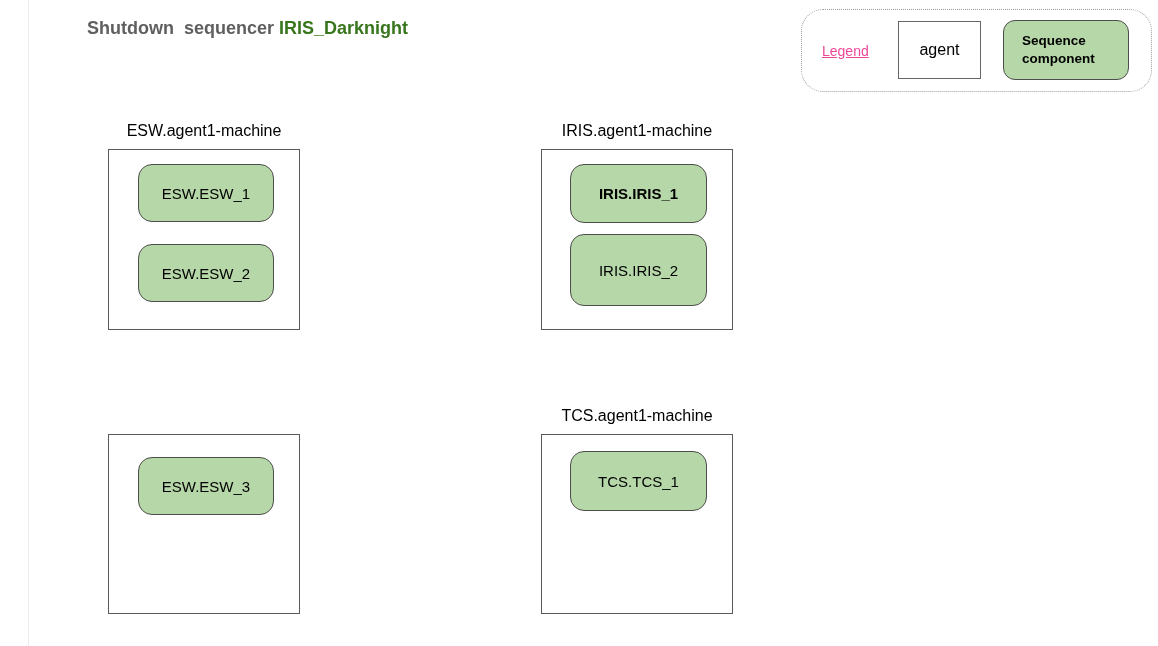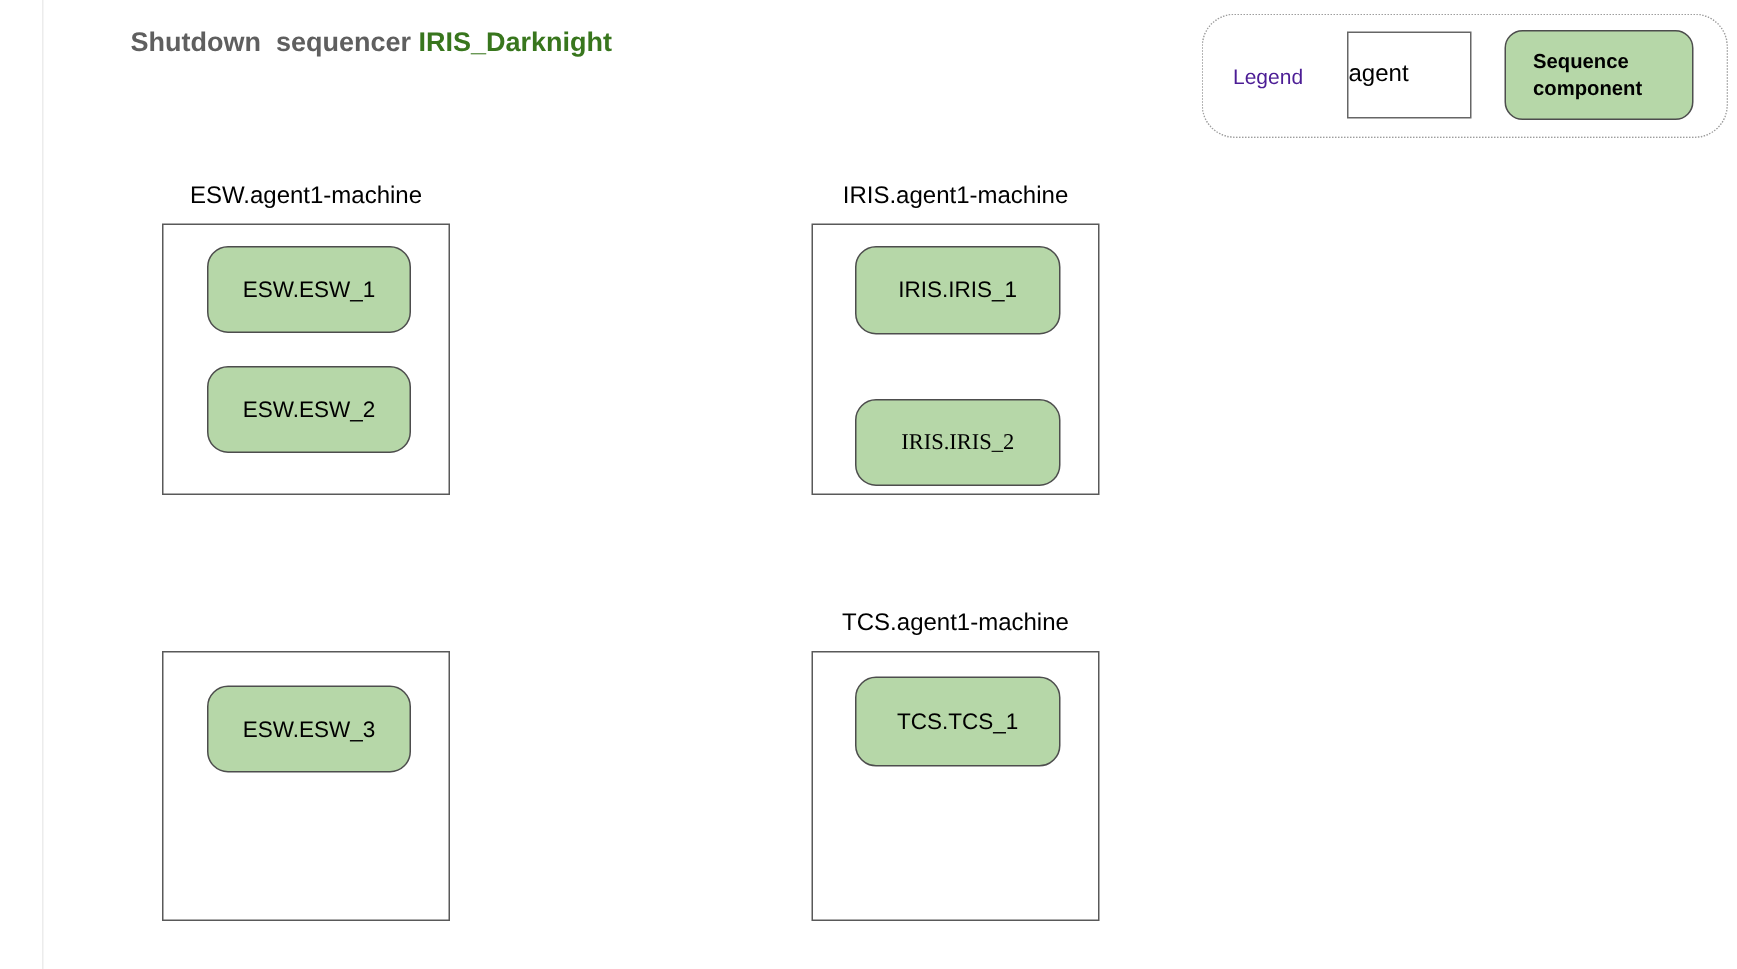--- a/index.html
+++ b/index.html
@@ -48,29 +48,30 @@
     width: 351px; height: 83px;
     border: 1.5px dotted var(--legend_border);
     border-radius: 22px;
     background: #ffffff;
   }
   .legend-label {
     position: absolute;
     left: 20px; top: 50%;
     transform: translateY(-50%);
     font-size: 14px;
-    color: #4c1d95;
+    color: #ec4899;
+    text-decoration: underline;
   }
   .legend-agent-swatch {
     position: absolute;
     left: 96px; top: 11px;
     width: 83px; height: 58px;
     background: #ffffff;
     border: 1px solid #666666;
-    display: flex; align-items: center; justify-content: flex-start;
+    display: flex; align-items: center; justify-content: center;
     font-size: 16px;
     color: #000000;
   }
   .legend-component-swatch {
     position: absolute;
     left: 201px; top: 10px;
     width: 126px; height: 60px;
     background: var(--component_fill);
     border: 1px solid var(--component_border);
     border-radius: 12px;
@@ -142,22 +143,22 @@
     <div class="machine-label">ESW.agent1-machine</div>
     <div class="machine-box box-tall">
       <div class="component" style="left:29px; top:14px; width:136px; height:58px;">ESW.ESW_1</div>
       <div class="component" style="left:29px; top:94px; width:136px; height:58px;">ESW.ESW_2</div>
     </div>
   </div>
 
   <div class="machine m1">
     <div class="machine-label">IRIS.agent1-machine</div>
     <div class="machine-box box-tall">
-      <div class="component" style="left:28px; top:14px; width:137px; height:59px;">IRIS.IRIS_1</div>
-      <div class="component" style="left:28px; top:116px; width:137px; height:58px;font-family:Liberation Serif, serif;">IRIS.IRIS_2</div>
+      <div class="component" style="left:28px; top:14px; width:137px; height:59px;font-weight:bold;">IRIS.IRIS_1</div>
+      <div class="component" style="left:28px; top:84px; width:137px; height:72px;">IRIS.IRIS_2</div>
     </div>
   </div>
 
   <div class="machine m2">
     <div class="machine-box box-tall2">
       <div class="component" style="left:29px; top:22px; width:136px; height:58px;">ESW.ESW_3</div>
     </div>
   </div>
 
   <div class="machine m3">

